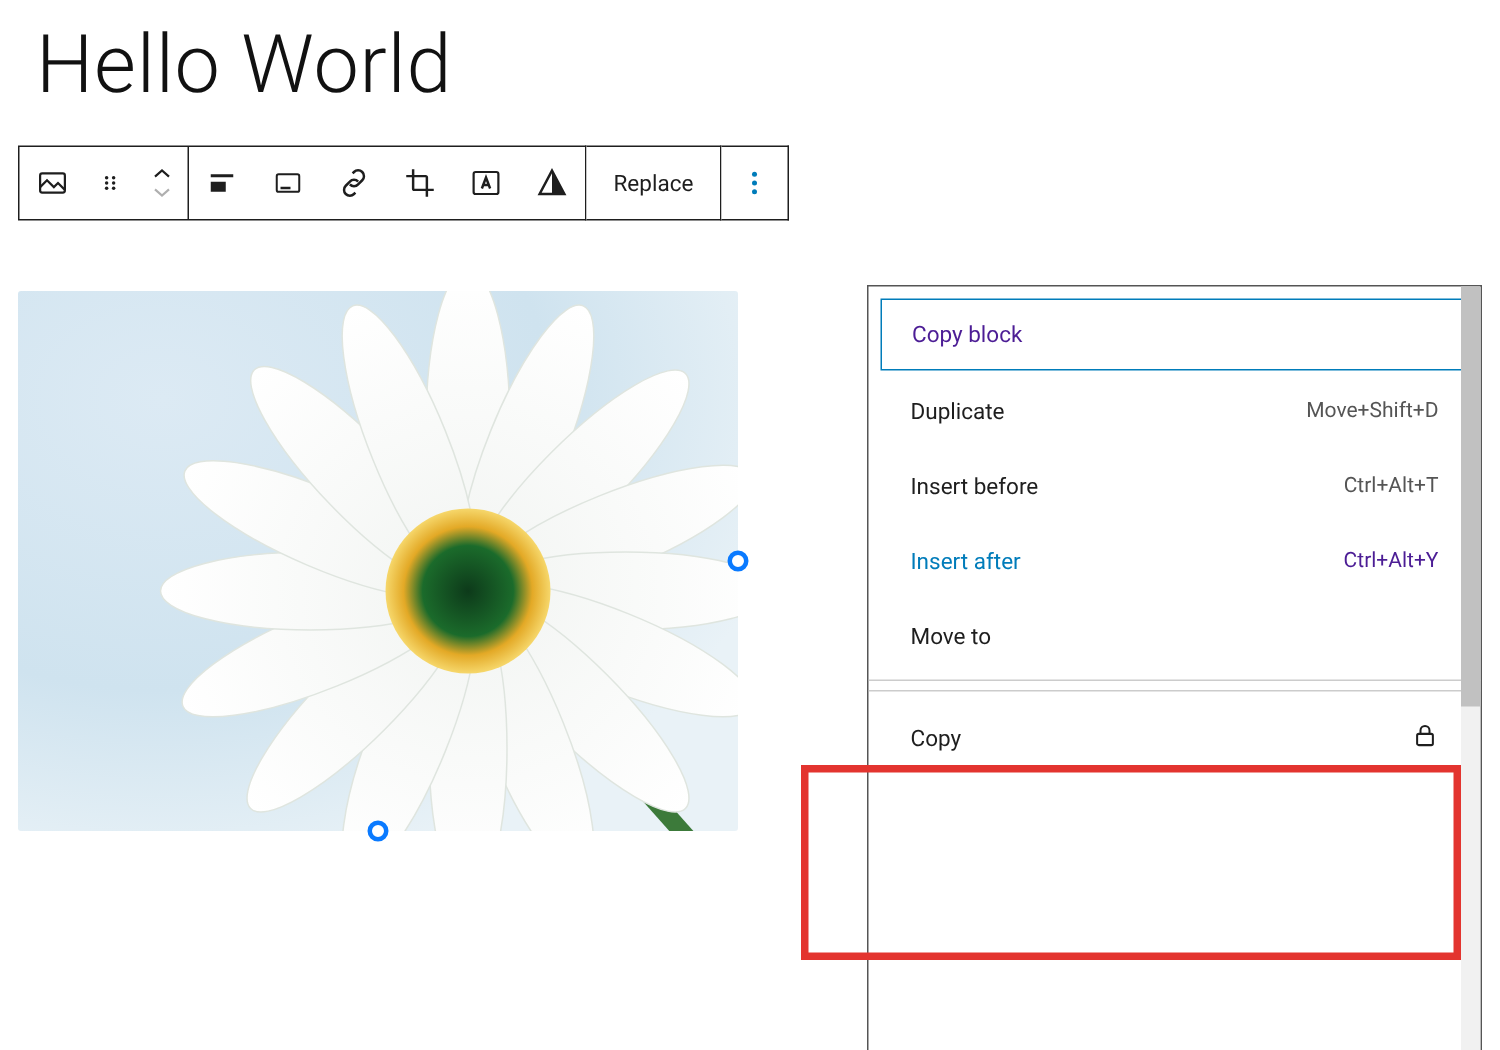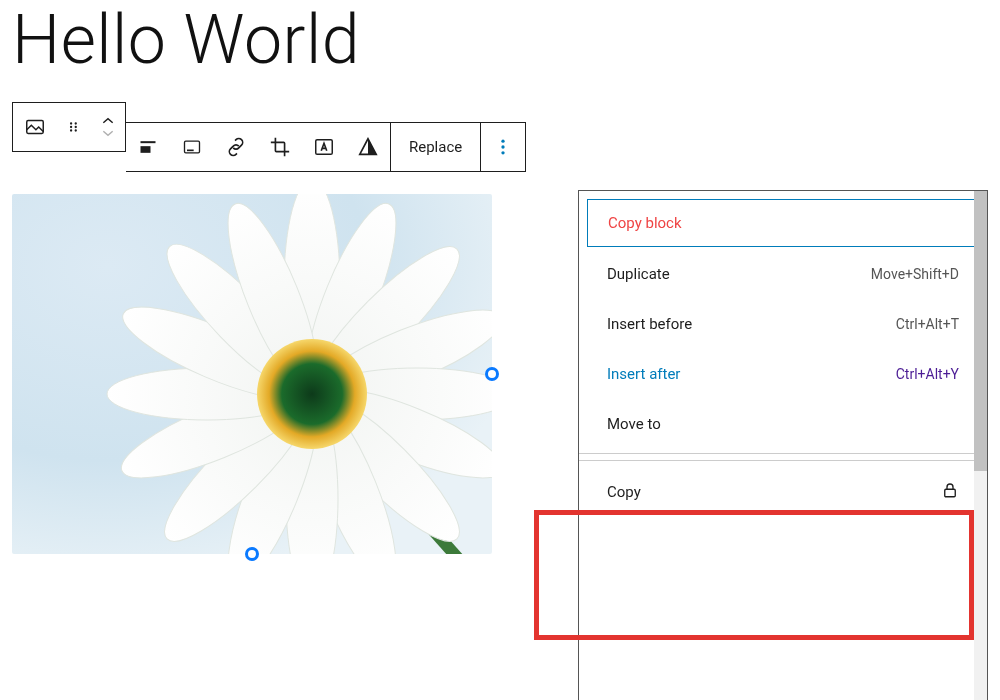--- a/index.html
+++ b/index.html
@@ -1,43 +1,43 @@
 <!DOCTYPE html>
 <html><head>
 <meta charset="utf-8">
 <style>
   * { box-sizing: border-box; }
   body { margin: 0; padding: 0; font-family: -apple-system, BlinkMacSystemFont, "Segoe UI", Roboto, sans-serif; background: #fff; width: 1000px; height: 700px; overflow: hidden; position: relative; }
-  .title { font-size: 68px; font-weight: 350; margin: 0; padding: 0 0 0 12px; color: #111; letter-spacing: 0.5px; }
+  .title { font-size: 54px; font-weight: 350; margin: 12px; padding: 0 0 0 12px; color: #111; letter-spacing: 0.5px; }
 
   
   .toolbar { display: flex; margin: 22px 0 0 12px; }
   .tb-group { display: flex; align-items: center; border: 1px solid #1e1e1e; height: 50px; background: #fff; }
-  .tb-group + .tb-group { border-left: none; margin-top: 20px; }
+  .tb-group + .tb-group { border-left: none; }
   .tb-btn { width: 44px; height: 48px; display: flex; align-items: center; justify-content: center; color: #1e1e1e; cursor: pointer; }
   .tb-btn.narrow { width: 34px; }
   .tb-btn svg { display:block; }
   .replace-btn { padding: 0 18px; font-size: 15px; color: #1e1e1e; cursor: pointer; display:flex; align-items:center; height:48px;}
   .updown { display:flex; flex-direction:column; justify-content:center; align-items:center; gap:2px;}
   .updown svg{display:block;}
   .updown .down{opacity:0.35;}
 
   
   .img-block { position: absolute; left: 12px; top: 194px; width: 480px; height: 360px; }
   .flower { width:100%; height:100%; border-radius:2px; overflow:hidden;}
   .handle { position:absolute; width:14px; height:14px; border:3px solid #0a7aff; border-radius:50%; background:#fff;}
   .handle.right { right:-7px; top:50%; transform:translateY(-50%);}
   .handle.bottom { left:50%; bottom:-7px; transform:translateX(-50%);}
 
   
   .menu { position:absolute; left:578px; top:190px; width:410px; border:1px solid #555; background:#fff; }
   .menu-inner { position:relative; height:510px; overflow:hidden;}
   .menu-item { display:flex; justify-content:space-between; align-items:center; padding: 14px 20px; font-size:15px; color:#1e1e1e; cursor:pointer; margin:4px 8px;}
   .menu-item:first-child{margin-top:8px;}
-  .menu-item.highlight { border:1.5px solid #007cba; color:#ef4444;align-items:center;}
+  .menu-item.highlight { border:1.5px solid #007cba; color:#4c1d95;align-items:center;}
   .menu-item.hover { color:#007cba;}
   .menu-item .shortcut { color:#555; font-size:14px;}
   .menu-item.hover .shortcut{color:#4c1d95;}
   .menu-sep { height:1px; background:#ccc; margin:6px 0;}
   .menu-item .lock-icon{color:#1e1e1e;}
   .scrollbar { position:absolute; right:0; top:0; width:13px; height:100%; background:#f1f1f1;}
   .scrollbar-thumb{ position:absolute; left:0; top:0; width:13px; height:280px; background:#c1c1c1;}
   .redbox { position:absolute; border:5px solid #e3342f; pointer-events:none;}
 </style>
 </head>

